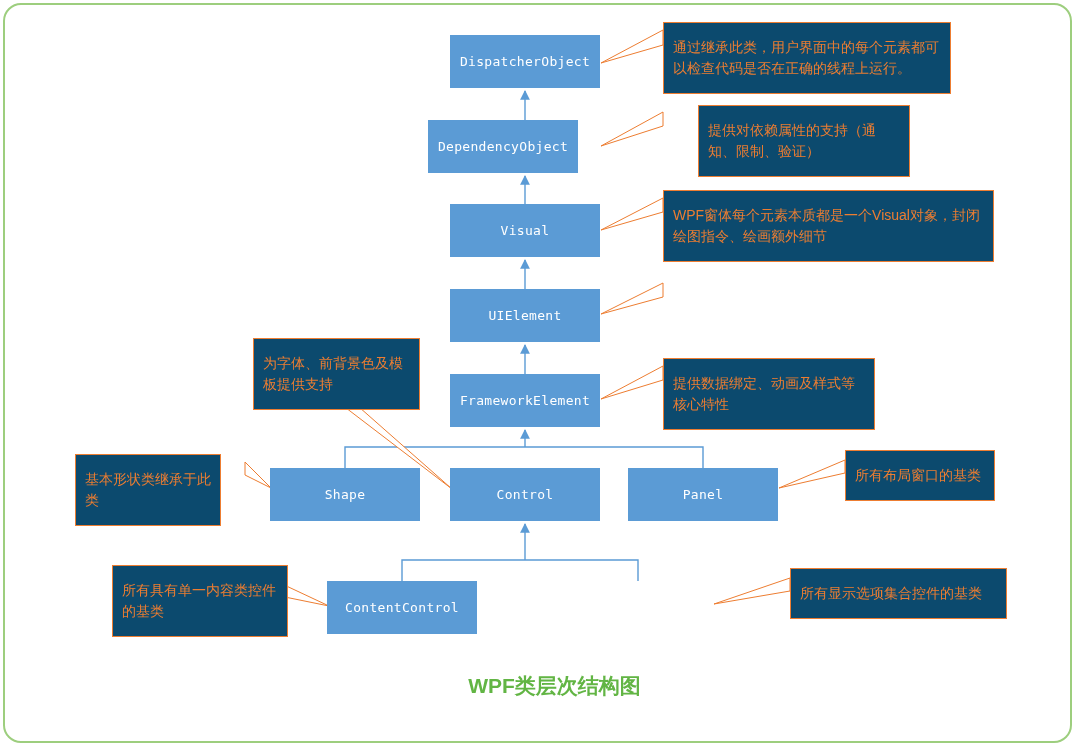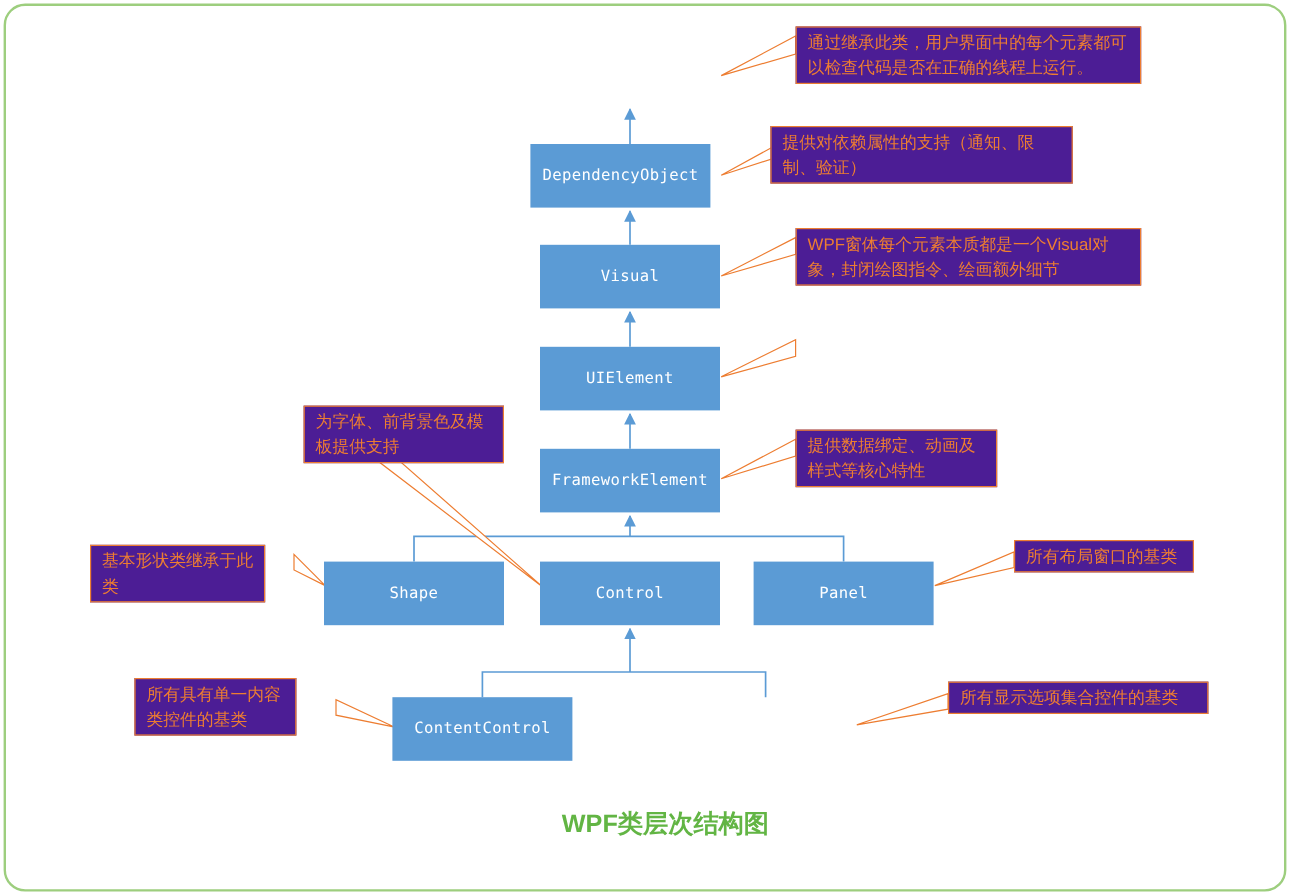--- a/index.html
+++ b/index.html
@@ -50,24 +50,24 @@
     font-family: "DejaVu Sans Mono", "Liberation Mono", monospace;
     font-size: 13px;
     letter-spacing: 0.3px;
     z-index: 2;
   }
   .note {
     position: absolute;
     box-sizing: border-box;
     border: 1px solid var(--annotation-border, #ed7d31);
     color: var(--annotation-text, #ed7d31);
-    background: #4c1d95;
+    background: #0c4a6e;
     font-size: 14px;
     line-height: 1.5;
-    padding: 2px 9px;
+    padding: 14px 9px;
     z-index: 2;
   }
   .title {
     position: absolute;
     left: 17px;
     width: 100%;
     top: 672px;
     text-align: center;
     color: var(--title-color, #62b544);
     font-size: 21px;
@@ -107,34 +107,35 @@
       <polygon class="leader" points="663,283 663,297 601,314"></polygon>
       <polygon class="leader" points="663,366 663,380 601,399"></polygon>
       <polygon class="leader" points="316,385 334,385 452,489"></polygon>
       <polygon class="leader" points="245,462 245,475 271,488"></polygon>
       <polygon class="leader" points="845,460 845,473 779,488"></polygon>
       <polygon class="leader" points="280,583 280,596 329,606"></polygon>
       <polygon class="leader" points="790,578 790,591 714,604"></polygon>
     </g>
   </svg>
 
-  <div class="node" style="left:442px;top:120px">DependencyObject</div>
+  <div class="node" style="left:450px;top:35px">DispatcherObject</div>
+  <div class="node" style="left:428px;top:120px">DependencyObject</div>
   <div class="node" style="left:450px;top:204px">Visual</div>
   <div class="node" style="left:450px;top:289px">UIElement</div>
   <div class="node" style="left:450px;top:374px">FrameworkElement</div>
   <div class="node" style="left:270px;top:468px">Shape</div>
   <div class="node" style="left:450px;top:468px">Control</div>
   <div class="node" style="left:628px;top:468px">Panel</div>
   <div class="node" style="left:327px;top:581px">ContentControl</div>
 
   <div class="note" style="left:663px;top:22px;width:288px">通过继承此类，用户界面中的每个元素都可以检查代码是否在正确的线程上运行。</div>
-  <div class="note" style="left:642px;top:105px;width:252px">提供对依赖属性的支持（通知、限制、验证）</div>
-  <div class="note" style="left:663px;top:190px;width:288px">WPF窗体每个元素本质都是一个Visual对象，封闭绘图指令、绘画额外细节</div>
-  <div class="note" style="left:663px;top:358px;width:168px">提供数据绑定、动画及样式等核心特性</div>
+  <div class="note" style="left:698px;top:105px;width:212px">提供对依赖属性的支持（通知、限制、验证）</div>
+  <div class="note" style="left:663px;top:190px;width:331px">WPF窗体每个元素本质都是一个Visual对象，封闭绘图指令、绘画额外细节</div>
+  <div class="note" style="left:663px;top:358px;width:212px">提供数据绑定、动画及样式等核心特性</div>
   <div class="note" style="left:253px;top:338px;width:167px">为字体、前背景色及模板提供支持</div>
   <div class="note" style="left:75px;top:454px;width:146px">基本形状类继承于此类</div>
   <div class="note" style="left:845px;top:450px;width:150px">所有布局窗口的基类</div>
-  <div class="note" style="left:112px;top:565px;width:135px">所有具有单一内容类控件的基类</div>
+  <div class="note" style="left:112px;top:565px;width:176px">所有具有单一内容类控件的基类</div>
   <div class="note" style="left:790px;top:568px;width:217px">所有显示选项集合控件的基类</div>
 
   <div class="title">WPF类层次结构图</div>
 
 </div>
 
 </body></html>

